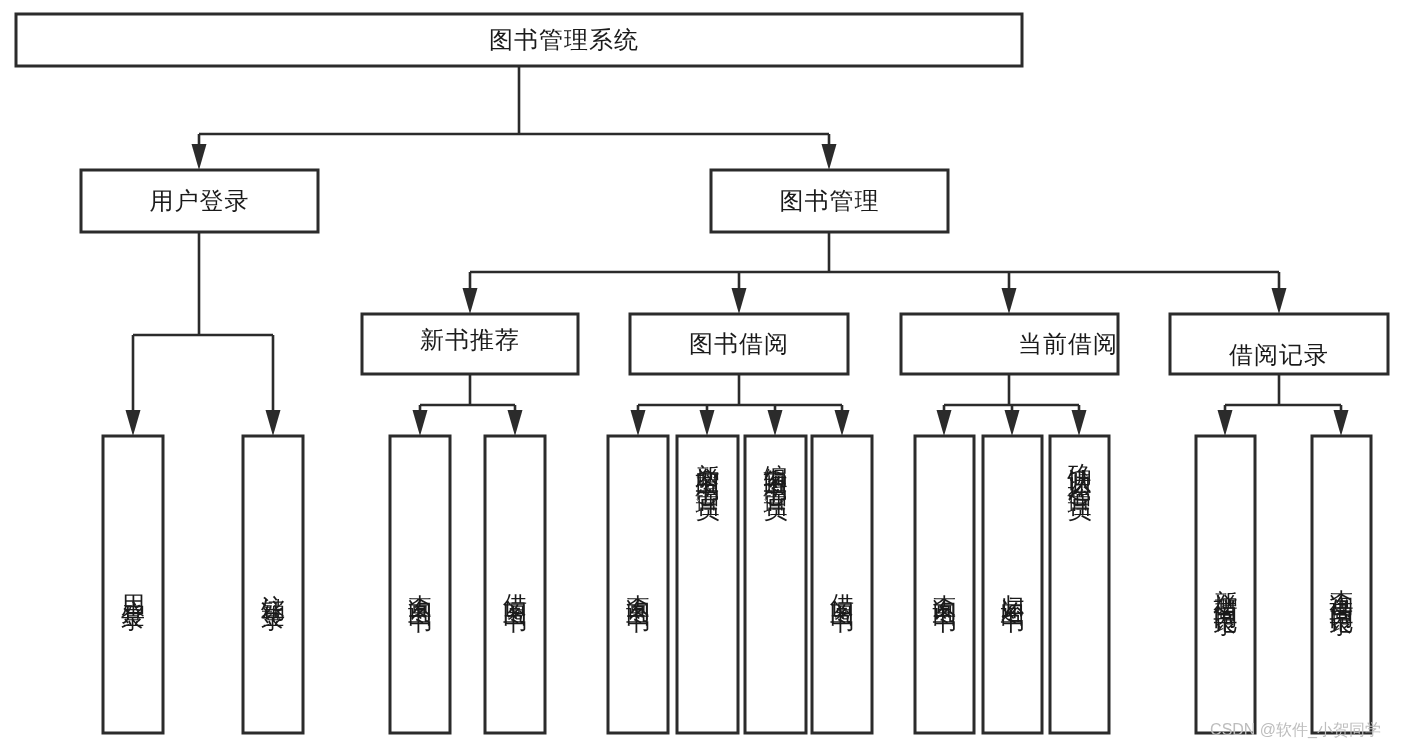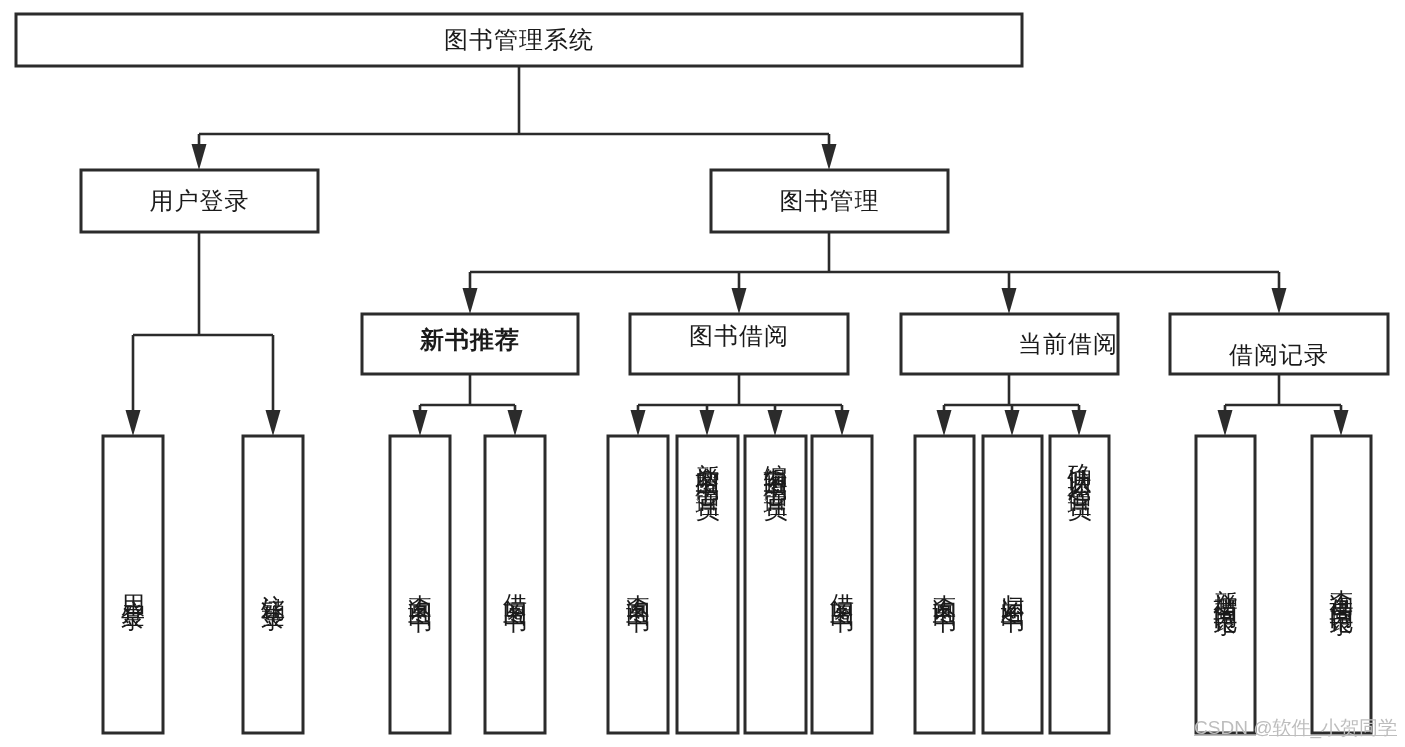--- a/index.html
+++ b/index.html
@@ -37,28 +37,27 @@
     stroke-width: 2.6;
     fill: none;
     stroke-linecap: butt;
   }
   .arrow-head {
     fill: #2b2b2b;
     stroke: none;
   }
   .watermark-text {
     position: absolute;
-    right: 8px;
+    right: 24px;
     bottom: 6px;
     font-family: "Liberation Sans", "DejaVu Sans", sans-serif;
-    font-size: 19px;
+    font-size: 16px;
     color: #bdbdbd;
     white-space: nowrap;
     user-select: none;
-    text-decoration: underline;
   }
   .vlabel-wrap {
     position: absolute;
     display: flex;
     align-items: center;
     justify-content: center;
     pointer-events: none;
   }
   .vlabel-wrap.top-aligned {
     align-items: flex-start;
@@ -180,33 +179,33 @@
         <rect x="812" y="436" width="60" height="297" class="node-box"></rect>
         <rect x="915" y="436" width="59" height="297" class="node-box"></rect>
         <rect x="983" y="436" width="59" height="297" class="node-box"></rect>
         <rect x="1050" y="436" width="59" height="297" class="node-box"></rect>
         <rect x="1196" y="436" width="59" height="297" class="node-box"></rect>
         <rect x="1312" y="436" width="59" height="297" class="node-box"></rect>
       </g>
   </svg>
 
   <div id="labels-layer">
-      <div class="hlabel-wrap" style="left: 16px; top: 14px; width: 1006px; height: 52px;">
+      <div class="hlabel-wrap" style="left: 16px; top: 14px; width: 1006px; height: 52px; padding-left: 45px;">
         <div class="hlabel">图书管理系统</div>
       </div>
       <div class="hlabel-wrap" style="left: 81px; top: 170px; width: 237px; height: 62px;">
         <div class="hlabel">用户登录</div>
       </div>
       <div class="hlabel-wrap" style="left: 711px; top: 170px; width: 237px; height: 62px; border-radius: 29px;">
         <div class="hlabel">图书管理</div>
       </div>
-      <div class="hlabel-wrap" style="left: 362px; top: 314px; width: 216px; height: 52px; font-weight: bold;">
+      <div class="hlabel-wrap" style="left: 362px; top: 314px; width: 216px; height: 52px;">
         <div class="hlabel">新书推荐</div>
       </div>
-      <div class="hlabel-wrap" style="left: 630px; top: 310px; width: 218px; height: 52px;">
+      <div class="hlabel-wrap" style="left: 630px; top: 318px; width: 218px; height: 52px;">
         <div class="hlabel">图书借阅</div>
       </div>
       <div class="hlabel-wrap" style="left: 901px; top: 314px; width: 217px; height: 60px; justify-content: flex-end;">
         <div class="hlabel">当前借阅</div>
       </div>
       <div class="hlabel-wrap" style="left: 1170px; top: 314px; width: 218px; height: 60px; margin-top: 11px;">
         <div class="hlabel">借阅记录</div>
       </div>
       <div class="vlabel-wrap" style="left: 103px; top: 436px; width: 60px; height: 297px;">
         <div class="vlabel">用户登录</div>

